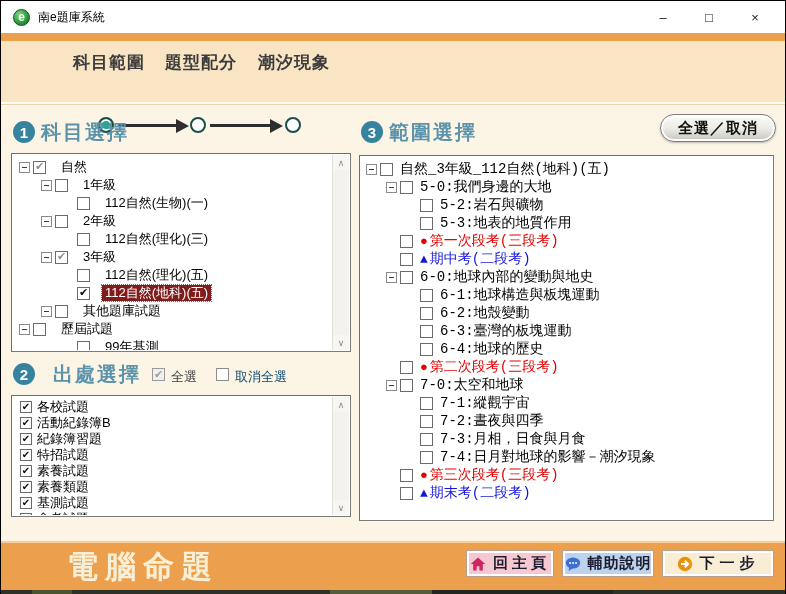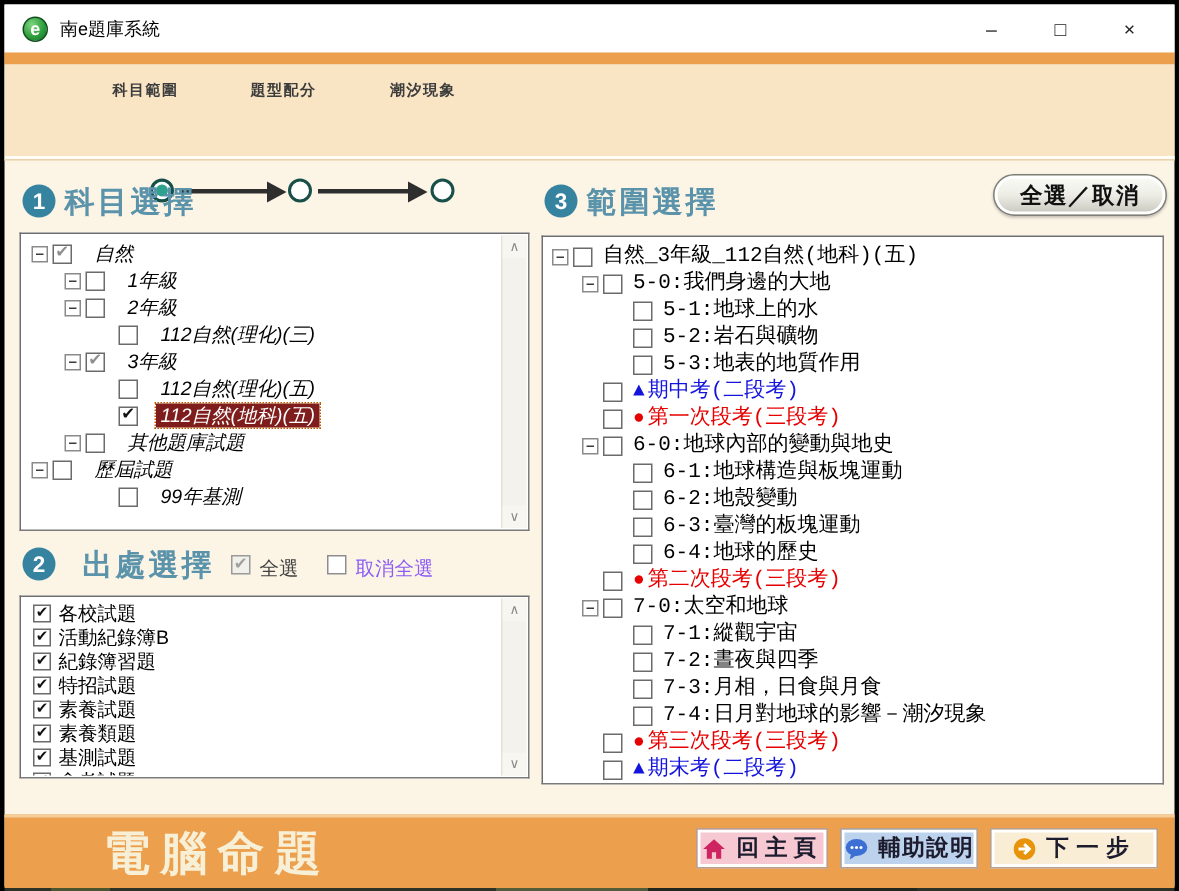--- a/index.html
+++ b/index.html
@@ -3,59 +3,59 @@
 <meta charset="utf-8">
 <style>
   * { box-sizing: border-box; margin: 0; padding: 0; }
   html,body { width:786px; height:594px; }
   body {
     font-family: "Liberation Sans", "DejaVu Sans", sans-serif;
     background:#fff; position:relative; overflow:hidden;
   }
   #window {
     position:absolute; inset:0;
-    border:3px solid #000000; background:#FCF5E6;
+    border:1px solid #000000; background:#FCF5E6;
   }
 
   
   .titlebar { position:absolute; left:0; top:0; right:0; height:32px; background:#ffffff;
     display:flex; align-items:center; padding:0 12px; }
   .app-logo { width:17px; height:17px; border-radius:50%;
     background:radial-gradient(circle at 35% 30%, #7fd67f 0%, #2f9e3d 55%, #15702a 100%);
     border:1px solid #0f4f1e; color:#fff; font-size:12px; font-weight:bold;
     display:flex; align-items:center; justify-content:center; line-height:1; }
   .app-logo::after { content:"e"; margin-top:-1px; }
   .title-text { font-size:12px; color:#000; margin-left:8px; }
   .win-controls { margin-left:auto; display:flex; gap:26px; padding-right:8px; }
   .win-btn { width:20px; text-align:center; font-size:13px; color:#222; cursor:default; }
 
   
   .orange-strip { position:absolute; left:0; top:32px; right:0; height:8px; background:#EC9F4D; }
   .stepsbar { position:absolute; left:0; top:40px; right:0; height:64px; background:#F9E4C4;
     border-bottom:1px solid #E7D3AE; box-shadow:inset 0 -2px 0 #FFFDF6; }
-  .step-label { position:absolute; top:10px; font-size:10px; font-weight:bold; color:#3c3c3c; letter-spacing:1px; }
+  .step-label { position:absolute; top:10px; font-size:17px; font-weight:bold; color:#3c3c3c; letter-spacing:1px; }
   .step-circle { position:absolute; top:76px; width:16px; height:16px; border-radius:50%;
     border:2px solid #184f49; background:#fff; }
   .step-circle.active { background:#2FA18F; box-shadow:inset 0 0 0 2px #fff; }
   .step-arrow { position:absolute; top:83px; height:3px; background:#2e2e2e; }
   .step-arrow::after { content:""; position:absolute; right:-13px; top:-5.5px;
     border-left:13px solid #2e2e2e; border-top:7px solid transparent; border-bottom:7px solid transparent; }
 
   
   .sec-num { position:absolute; width:22px; height:22px; border-radius:50%; background:#35839F;
     color:#fff; font-weight:bold; font-size:15px; display:flex; align-items:center; justify-content:center; }
   .sec-title { position:absolute; font-size:20px; font-weight:bold; color:#5B93AB; letter-spacing:2px; }
 
   
   .panel-box { position:absolute; background:#fff; border:1px solid #7b7b7b;
     border-top-color:#6e6e6e; border-left-color:#6e6e6e; overflow:hidden; }
   .tree { position:absolute; inset:1px 18px 1px 1px; padding:3px 0 0 6px; overflow:hidden; }
   .tree.noscroll { inset:1px; padding:3px 0 0 5px; }
   .trow { display:flex; align-items:center; height:18px; white-space:nowrap; }
-  .subject .trow { font-size:13px;font-style:italic; }
+  .subject .trow { font-size:13px; }
   .scope .trow { font-size:14px;font-family:Liberation Mono, monospace; }
   .ind { flex:none; }
   .expander { flex:none; width:11px; height:11px; border:1px solid #8a8a8a; background:#fff; position:relative; margin-right:3px; }
   .expander::after { content:""; position:absolute; left:2px; right:2px; top:4px; height:1px; background:#3c3c3c; }
   .exp-spacer { flex:none; width:11px; margin-right:3px; }
   .cb { flex:none; width:13px; height:13px; border:1px solid #6b6b6b; background:#fff;
     display:inline-flex; align-items:center; justify-content:center; margin-right:4px; }
   .cb.checked::after  { content:"✔"; font-size:11px; color:#111; line-height:1; margin-top:-1px; }
   .cb.partial::after  { content:"✔"; font-size:11px; color:#8f8f8f; line-height:1; margin-top:-1px; }
   .cb.disabled { background:#F1F0EA; border-color:#9a9a9a; }
@@ -146,20 +146,26 @@
           <span class="cb partial"></span>
           <span class="lbl">自然</span>
         </div>
         <div class="trow">
           <span class="ind" style="width: 22px;"></span>
           <span class="expander"></span>
           <span class="cb unchecked"></span>
           <span class="lbl">1年級</span>
         </div>
         <div class="trow">
+          <span class="ind" style="width: 44px;"></span>
+          <span class="exp-spacer"></span>
+          <span class="cb unchecked"></span>
+          <span class="lbl">112自然(生物)(一)</span>
+        </div>
+        <div class="trow">
           <span class="ind" style="width: 22px;"></span>
           <span class="expander"></span>
           <span class="cb unchecked"></span>
           <span class="lbl">2年級</span>
         </div>
         <div class="trow">
           <span class="ind" style="width: 44px;"></span>
           <span class="exp-spacer"></span>
           <span class="cb unchecked"></span>
           <span class="lbl">112自然(理化)(三)</span>
@@ -205,21 +211,21 @@
       <div class="sb-btn sb-up"></div>
       <div class="sb-btn sb-down"></div>
     </div>
   </div>
 
   <span class="sec-num" style="left:12px; top:362px">2</span>
   <span class="sec-title" style="left:52px; top:360px">出處選擇</span>
   <span class="hdr-cb cb disabled" style="left:151px; top:367px"></span>
   <span class="hdr-cb-label" style="left:170px; top:367px; color:#404040">全選</span>
   <span class="hdr-cb" style="left:215px; top:367px"></span>
-  <span class="hdr-cb-label" style="left:234px; top:367px; color:#8b5cf6">取消全選</span>
+  <span class="hdr-cb-label" style="left:234px; top:367px; color:#0c4a6e">取消全選</span>
 
   <div class="panel-box" style="left:10px; top:394px; width:340px; height:122px">
     <div class="tree" id="source-list" style="padding-top:2px">
         <div class="srow">
           <span class="cb checked"></span>
           <span>各校試題</span>
         </div>
         <div class="srow">
           <span class="cb checked"></span>
           <span>活動紀錄簿B</span>
@@ -270,45 +276,39 @@
         <div class="trow">
           <span class="ind" style="width: 20px;"></span>
           <span class="expander"></span>
           <span class="cb unchecked"></span>
           <span class="lbl">5-0:我們身邊的大地</span>
         </div>
         <div class="trow">
           <span class="ind" style="width: 40px;"></span>
           <span class="exp-spacer"></span>
           <span class="cb unchecked"></span>
-          <span class="lbl">5-1:地球上的水</span>
-        </div>
-        <div class="trow">
-          <span class="ind" style="width: 40px;"></span>
-          <span class="exp-spacer"></span>
-          <span class="cb unchecked"></span>
           <span class="lbl">5-2:岩石與礦物</span>
         </div>
         <div class="trow">
           <span class="ind" style="width: 40px;"></span>
           <span class="exp-spacer"></span>
           <span class="cb unchecked"></span>
           <span class="lbl">5-3:地表的地質作用</span>
         </div>
         <div class="trow">
           <span class="ind" style="width: 20px;"></span>
           <span class="exp-spacer"></span>
           <span class="cb unchecked"></span>
+          <span class="lbl c-red"><span class="marker m-circle">●</span>第一次段考(三段考)</span>
+        </div>
+        <div class="trow">
+          <span class="ind" style="width: 20px;"></span>
+          <span class="exp-spacer"></span>
+          <span class="cb unchecked"></span>
           <span class="lbl c-blue"><span class="marker m-triangle">▲</span>期中考(二段考)</span>
-        </div>
-        <div class="trow">
-          <span class="ind" style="width: 20px;"></span>
-          <span class="exp-spacer"></span>
-          <span class="cb unchecked"></span>
-          <span class="lbl c-red"><span class="marker m-circle">●</span>第一次段考(三段考)</span>
         </div>
         <div class="trow">
           <span class="ind" style="width: 20px;"></span>
           <span class="expander"></span>
           <span class="cb unchecked"></span>
           <span class="lbl">6-0:地球內部的變動與地史</span>
         </div>
         <div class="trow">
           <span class="ind" style="width: 40px;"></span>
           <span class="exp-spacer"></span>

